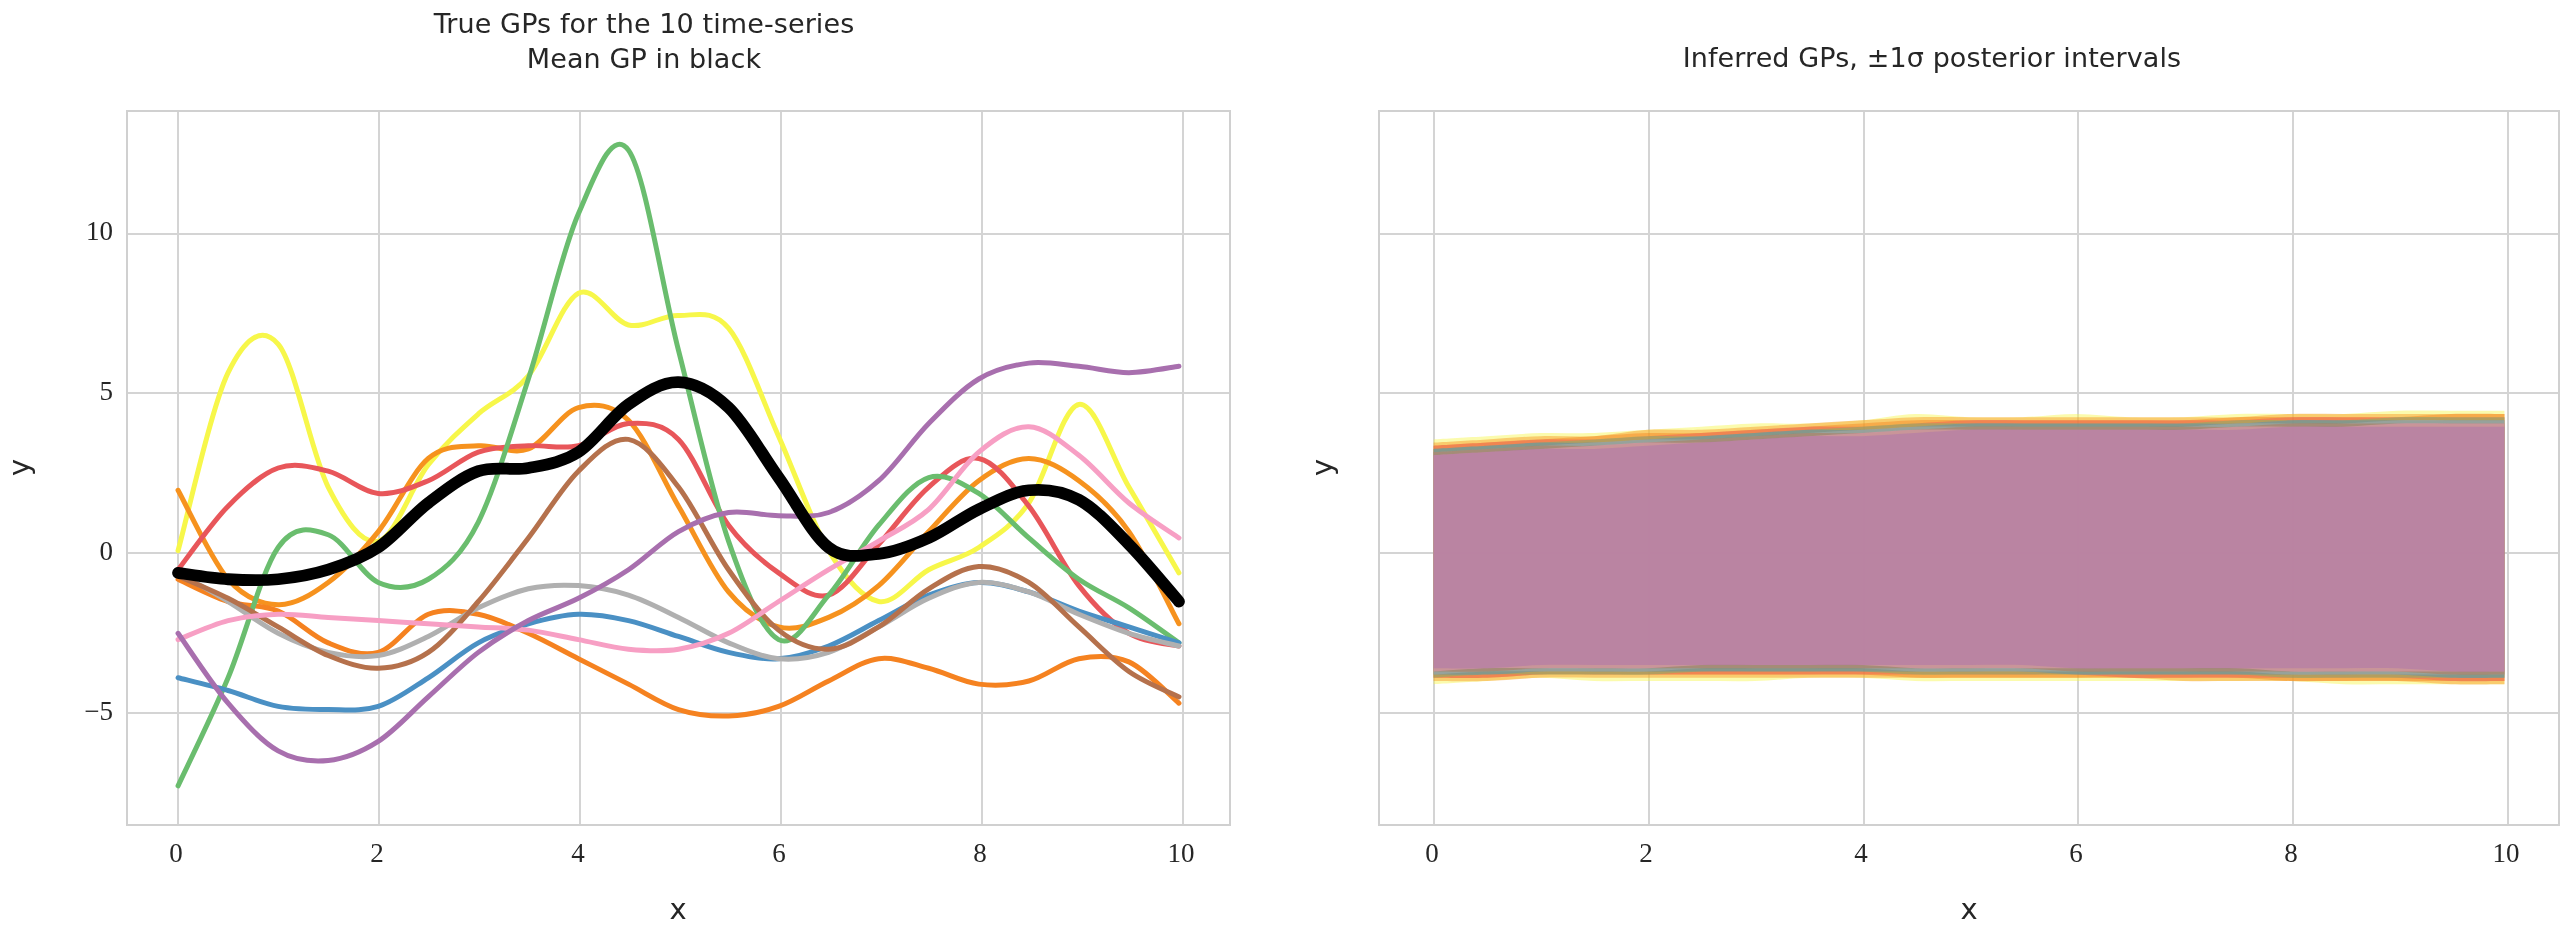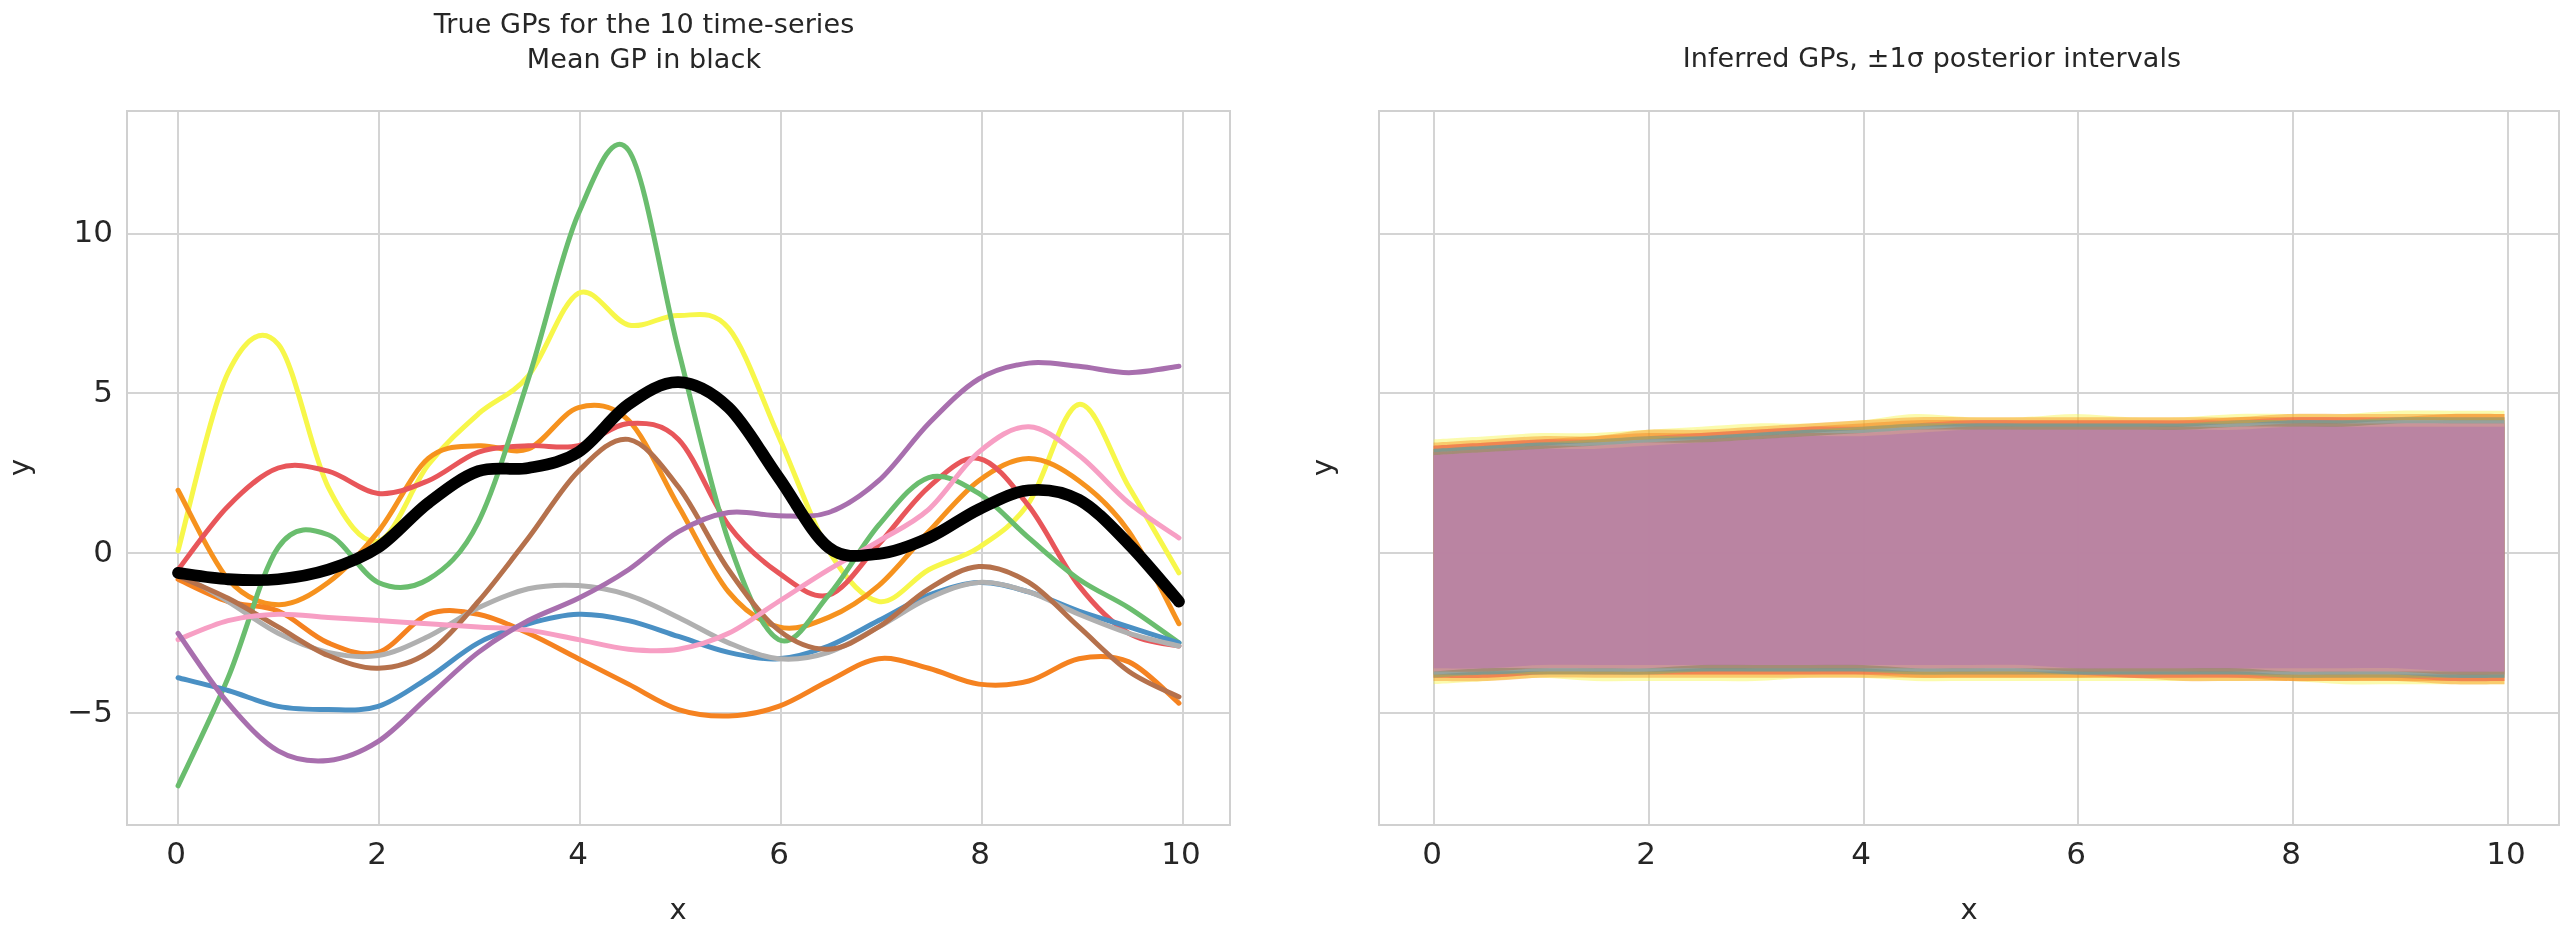--- a/index.html
+++ b/index.html
@@ -42,23 +42,24 @@
 
   .gridline{position:absolute;background:#d4d4d4;}
   .gridline.h{left:0;right:0;height:1.8px;}
   .gridline.v{top:0;bottom:0;width:1.8px;}
 
   .svg-layer{position:absolute;inset:0;width:100%;height:100%;}
 
   .tick-label{
     position:absolute;
     color:#262626;
-    font-size:31px;
+    font-size:27px;
     line-height:27px;
     white-space:nowrap;
+    font-family:Liberation Serif, serif;
   }
   .tick-x{transform:translateX(-50%);}
   .tick-y{transform:translateY(-50%);text-align:right;}
 
   .axis-label{
     position:absolute;
     color:#262626;
     font-size:29px;
     line-height:29px;
     white-space:nowrap;

